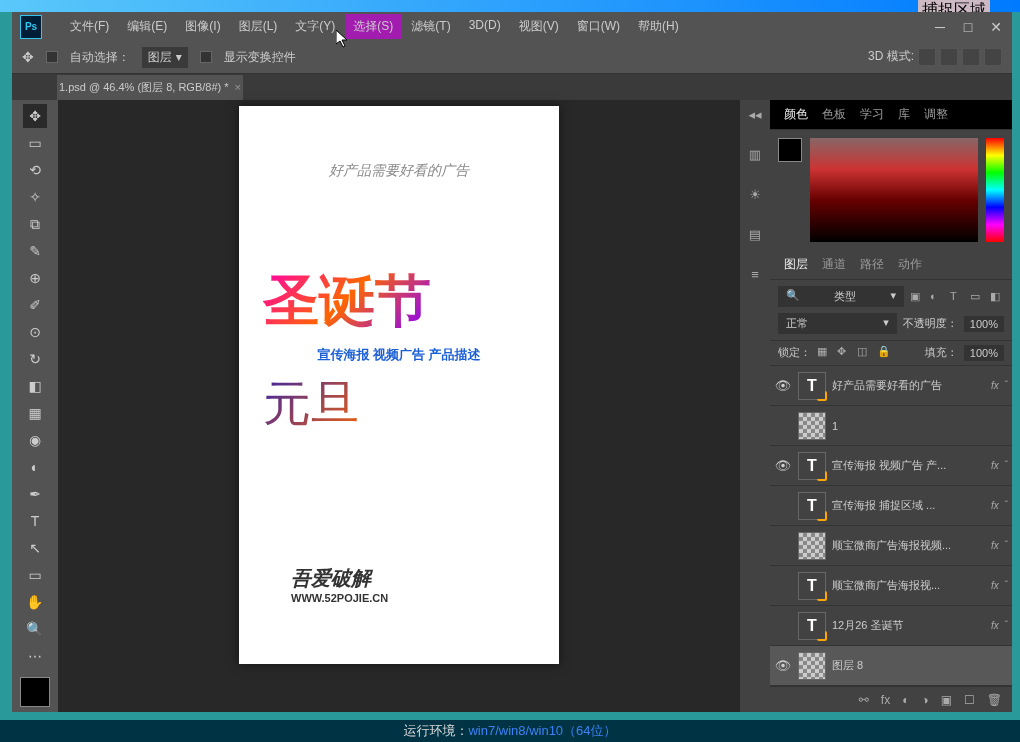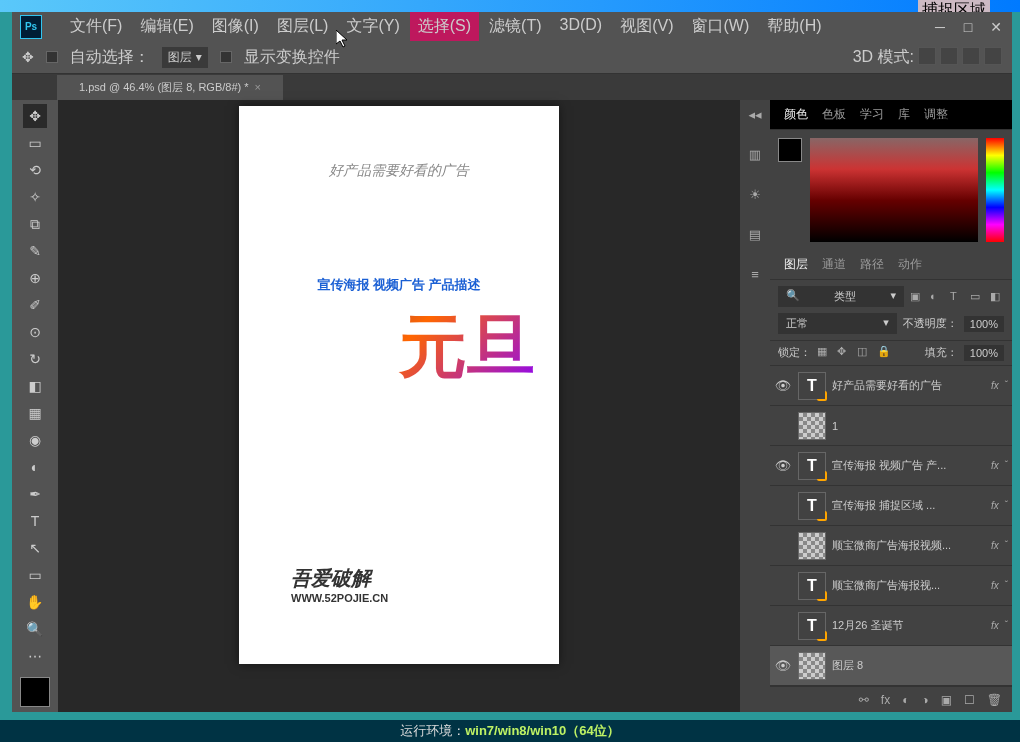--- a/index.html
+++ b/index.html
@@ -3,47 +3,47 @@
 <meta charset="utf-8">
 <style>
 * { margin: 0; padding: 0; box-sizing: border-box; font-family: "Microsoft YaHei", sans-serif; }
 body { background: #2a9999; width: 1020px; height: 742px; overflow: hidden; position: relative; }
 .desktop-bg { position: absolute; top: 0; left: 0; width: 100%; height: 12px; background: linear-gradient(to right, #5ac8fa, #007aff); }
 .task-text { position: absolute; top: 0; right: 30px; color: #000; font-size: 16px; background: rgba(255,200,180,0.8); padding: 0 4px; }
 .ps-window { position: absolute; top: 12px; left: 12px; right: 8px; bottom: 30px; background: #535353; display: flex; flex-direction: column; }
 .title-bar { height: 32px; background: #535353; display: flex; align-items: center; padding: 0 8px; }
 .ps-logo { width: 22px; height: 24px; background: #001e36; color: #31c5f0; font-size: 10px; font-weight: bold; display: flex; align-items: center; justify-content: center; border: 1px solid #31c5f0; }
 .menu-bar { flex: 1; display: flex; gap: 2px; margin-left: 20px; }
-.menu-item { color: #ccc; font-size: 16px; padding: 4px 8px; cursor: pointer; }
-.menu-item.active { background: #be185d; }
+.menu-item { color: #ccc; font-size: 12px; padding: 4px 8px; cursor: pointer; }
+.menu-item.active { background: #a21caf; }
 .win-controls { display: flex; gap: 12px; color: #ccc; font-size: 14px; }
 .win-btn { width: 16px; text-align: center; cursor: pointer; }
 .options-bar { height: 36px; background: #535353; border-bottom: 1px solid #333; display: flex; align-items: center; padding: 0 10px; gap: 12px; }
 .opt-icon { color: #ccc; font-size: 14px; }
 .opt-cb { width: 12px; height: 12px; background: #333; border: 1px solid #666; }
-.opt-text { color: #ccc; font-size: 16px; }
+.opt-text { color: #ccc; font-size: 12px; }
 .opt-dropdown { background: #3a3a3a; color: #ccc; font-size: 12px; padding: 2px 6px; display: flex; align-items: center; gap: 4px; }
 .align-icons { display: flex; gap: 4px; margin-left: auto; }
 .align-btn { width: 18px; height: 18px; border: 1px solid #555; background: #444; }
 .tab-bar { height: 28px; background: #3a3a3a; display: flex; align-items: center; padding-left: 45px; }
-.doc-tab { background: #535353; color: #ccc; font-size: 11px; padding: 5px 22px; display: flex; align-items: center; gap: 6px; }
+.doc-tab { background: #535353; color: #ccc; font-size: 11px; padding: 5px 2px; display: flex; align-items: center; gap: 6px; }
 .tab-close { color: #999; cursor: pointer; }
 .main-area { flex: 1; display: flex; background: #282828; }
 .toolbox { width: 46px; background: #535353; display: flex; flex-direction: column; align-items: center; padding: 4px 0; gap: 3px; }
 .tool { width: 24px; height: 24px; display: flex; align-items: center; justify-content: center; color: #ccc; font-size: 14px; cursor: pointer; }
 .tool.active { background: #2a2a2a; }
 .tool-color { width: 30px; height: 30px; background: #000; border: 1px solid #888; margin-top: 6px; }
 .canvas-area { flex: 1; background: #282828; position: relative; display: flex; flex-direction: column; }
 .canvas-wrap { flex: 1; display: flex; align-items: flex-start; justify-content: center; padding-top: 6px; }
 .canvas { width: 320px; height: 558px; background: #fff; box-shadow: 0 0 10px rgba(0,0,0,0.5); position: relative; }
 .canvas-text1 { position: absolute; top: 56px; left: 0; right: 0; text-align: center; color: #888; font-size: 14px; font-style: italic; }
 .canvas-graphic { position: absolute; top: 164px; left: 24px; width: 272px; height: 220px; }
 .big-char { font-size: 56px; font-weight: bold; background: linear-gradient(135deg, #ff00aa, #ff6600, #8800ff, #0088ff); -webkit-background-clip: text; background-clip: text; color: transparent; line-height: 1.1; }
-.sub-text { color: #1a5fd4; font-size: 13px; font-weight: bold; text-align: center; margin-top: 6px; }
-.big-char2 { font-size: 68px; font-weight: bold; background: linear-gradient(135deg, #3322aa, #ff6600, #8800ff); -webkit-background-clip: text; background-clip: text; color: transparent; margin-top: 8px; text-align: right; }
+.sub-text { color: #1a5fd4; font-size: 13px; font-weight: bold; text-align: center; margin-top: 14px; }
+.big-char2 { font-size: 48px; font-weight: normal; background: linear-gradient(135deg, #3322aa, #ff6600, #8800ff); -webkit-background-clip: text; background-clip: text; color: transparent; margin-top: 8px; }
 .logo-area { position: absolute; bottom: 60px; left: 52px; width: 200px; text-align: left; }
 .logo-text { font-size: 20px; font-weight: bold; color: #333; font-style: italic; }
 .logo-url { font-size: 11px; color: #333; font-weight: bold; }
 .status-bar-canvas { height: 22px; background: #535353; display: flex; align-items: center; padding: 0 10px; color: #ccc; font-size: 11px; gap: 20px; }
 .right-docks { width: 30px; background: #424242; display: flex; flex-direction: column; align-items: center; gap: 20px; padding-top: 4px; }
 .dock-icon { width: 20px; height: 20px; display: flex; align-items: center; justify-content: center; color: #aaa; font-size: 13px; }
 .panels { width: 242px; background: #000000; display: flex; flex-direction: column; }
 .panel-tabs { height: 30px; display: flex; align-items: center; padding: 0 8px; gap: 2px; border-bottom: 1px solid #333; }
 .panel-tab { color: #999; font-size: 12px; padding: 4px 6px; cursor: pointer; }
 .panel-tab.active { color: #eee; }
@@ -66,21 +66,21 @@
 .layer-eye { width: 18px; text-align: center; color: #ccc; font-size: 13px; }
 .layer-thumb { width: 28px; height: 28px; background: repeating-conic-gradient(#888 0 25%, #ccc 0 50%) 0 0/8px 8px; border: 1px solid #666; position: relative; }
 .layer-thumb.text::after { content: "T"; position: absolute; inset: 0; background: #424242; color: #fff; display: flex; align-items: center; justify-content: center; font-size: 16px; font-weight: bold; }
 .layer-warn { position: absolute; bottom: -2px; right: -2px; width: 10px; height: 10px; background: orange; border-radius: 2px; font-size: 7px; color: #000; text-align: center; }
 .layer-name { color: #ccc; font-size: 11px; flex: 1; white-space: nowrap; overflow: hidden; text-overflow: ellipsis; }
 .layer-fx { color: #aaa; font-size: 10px; font-style: italic; }
 .layer-chev { color: #aaa; font-size: 10px; }
 .layers-footer { height: 26px; border-top: 1px solid #333; display: flex; align-items: center; justify-content: flex-end; gap: 12px; padding: 0 10px; }
 .lf-icon { color: #aaa; font-size: 12px; cursor: pointer; }
 .bottom-bar { position: absolute; bottom: 0; left: 0; right: 0; height: 22px; background: #034; color: #ddd; display: flex; align-items: center; justify-content: center; font-size: 13px; }
-.bottom-bar .env { color: #bef264; font-weight: bold; }
+.bottom-bar .env { color: #3b82f6; }
 .cursor { position: absolute; top: 30px; left: 336px; width: 14px; height: 18px; z-index: 100; }
 </style>
 </head>
 <body>
 
 <div class="desktop-bg"></div>
 <div class="task-text">捕捉区域</div>
 
 <div class="ps-window">
   <div class="title-bar">
@@ -155,20 +155,21 @@
       <div class="tool">🔍</div>
       <div class="tool">⋯</div>
       <div class="tool-color"></div>
     </div>
 
     <div class="canvas-area">
       <div class="canvas-wrap">
         <div class="canvas">
           <div class="canvas-text1">好产品需要好看的广告</div>
           <div class="canvas-graphic">
+            <div class="big-char">圣诞节</div>
             <div class="sub-text">宣传海报 视频广告 产品描述</div>
             <div class="big-char2">元旦</div>
           </div>
           <div class="logo-area">
             <div class="logo-text">吾爱破解</div>
             <div class="logo-url">WWW.52POJIE.CN</div>
           </div>
         </div>
       </div>
     </div>

